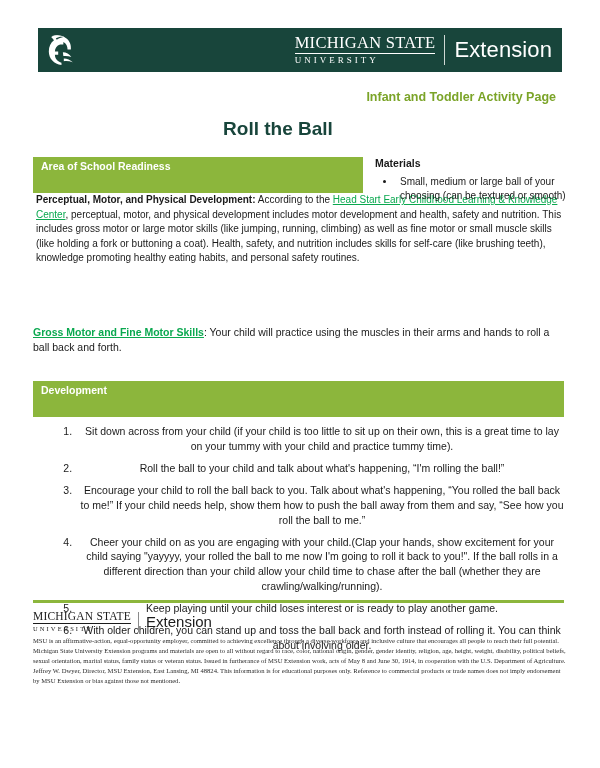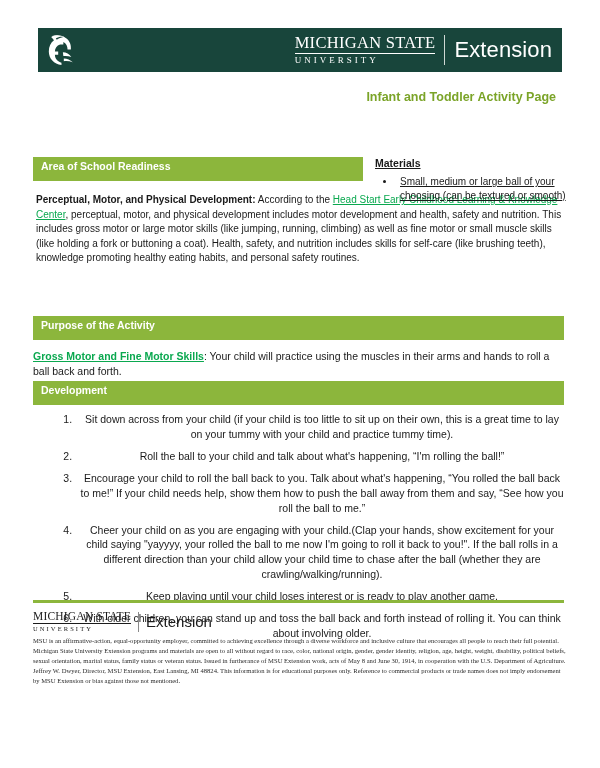--- a/index.html
+++ b/index.html
@@ -109,21 +109,21 @@
     font-size: 19px;
     font-weight: bold;
   }
 
   
   .barhead {
     background: #8CB63C;
     color: #ffffff;
     font-size: 10.5px;
     font-weight: bold;
-    padding: 3px 0 8px 8px;
+    padding: 3px 0 20px 8px;
     box-sizing: border-box;
     line-height: 1.25;
   }
 
   
   .sec-area {
     position: absolute;
     left: 33px;
     top: 157px;
     width: 330px;
@@ -146,21 +146,20 @@
     color: #0aa84f;
     font-weight: bold;
   }
 
   
   .materials {
     position: absolute;
     left: 375px;
     top: 157px;
     width: 195px;
-    text-decoration: underline;
   }
   .materials h3 {
     margin: 0 0 6px 0;
     font-size: 10.5px;
     font-weight: bold;
     color: #1a1a1a;
   }
   .materials ul {
     margin: 0;
     padding-left: 21px;
@@ -290,38 +289,38 @@
       <div class="ms-lockup">
         <div class="ms-line1">MICHIGAN STATE</div>
         <div class="ms-line2">UNIVERSITY</div>
       </div>
       <div class="lockup-div"></div>
       <div class="ext-word">Extension</div>
     </div>
   </div>
 
   <div class="subtitle">Infant and Toddler Activity Page</div>
+  <div class="maintitle">Roll the Ball</div>
 
   <div class="sec-area">
     <div class="barhead">Area of School Readiness</div>
   </div>
 
   <div class="readiness-body">
     <b>Perceptual, Motor, and Physical Development:</b><span> According to the </span><a class="glink" href="#">Head Start Early Childhood Learning &amp; Knowledge Center</a><span>, perceptual, motor, and physical development includes motor development and health, safety and nutrition. This includes gross motor or large motor skills (like jumping, running, climbing) as well as fine motor or small muscle skills (like holding a fork or buttoning a coat). Health, safety, and nutrition includes skills for self-care (like brushing teeth), knowledge promoting healthy eating habits, and personal safety routines.</span>
   </div>
 
   <div class="materials">
     <h3>Materials</h3>
     <ul>
       <li>Small, medium or large ball of your choosing (can be textured or smooth)</li>
     </ul>
   </div>
 
   <div class="sec-purpose">
-    <div class="barhead">Purpose of the Activity</div>
     <div class="purpose-body">
       <a class="glink-bold" href="#">Gross Motor and Fine Motor Skills</a><span>: Your child will practice using the muscles in their arms and hands to roll a ball back and forth.</span>
     </div>
   </div>
 
   <div class="sec-instructions">
     <div class="barhead">Development</div>
     <ol>
       <li>Sit down across from your child (if your child is too little to sit up on their own, this is a great time to lay on your tummy with your child and practice tummy time).</li>
       <li>Roll the ball to your child and talk about what's happening, “I'm rolling the ball!”</li>

